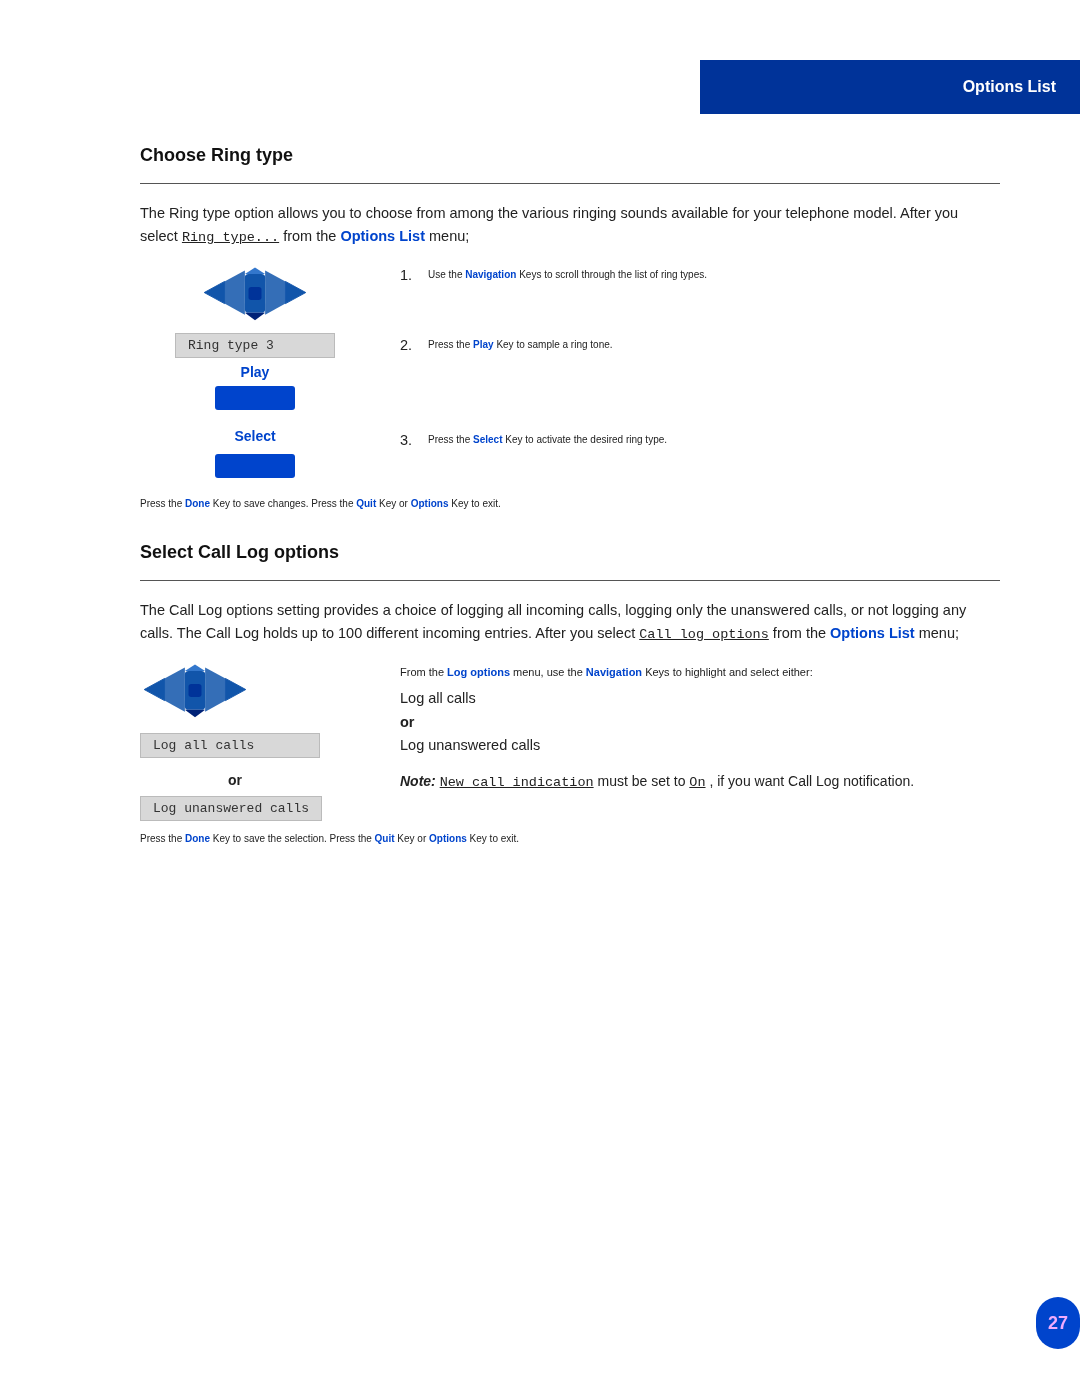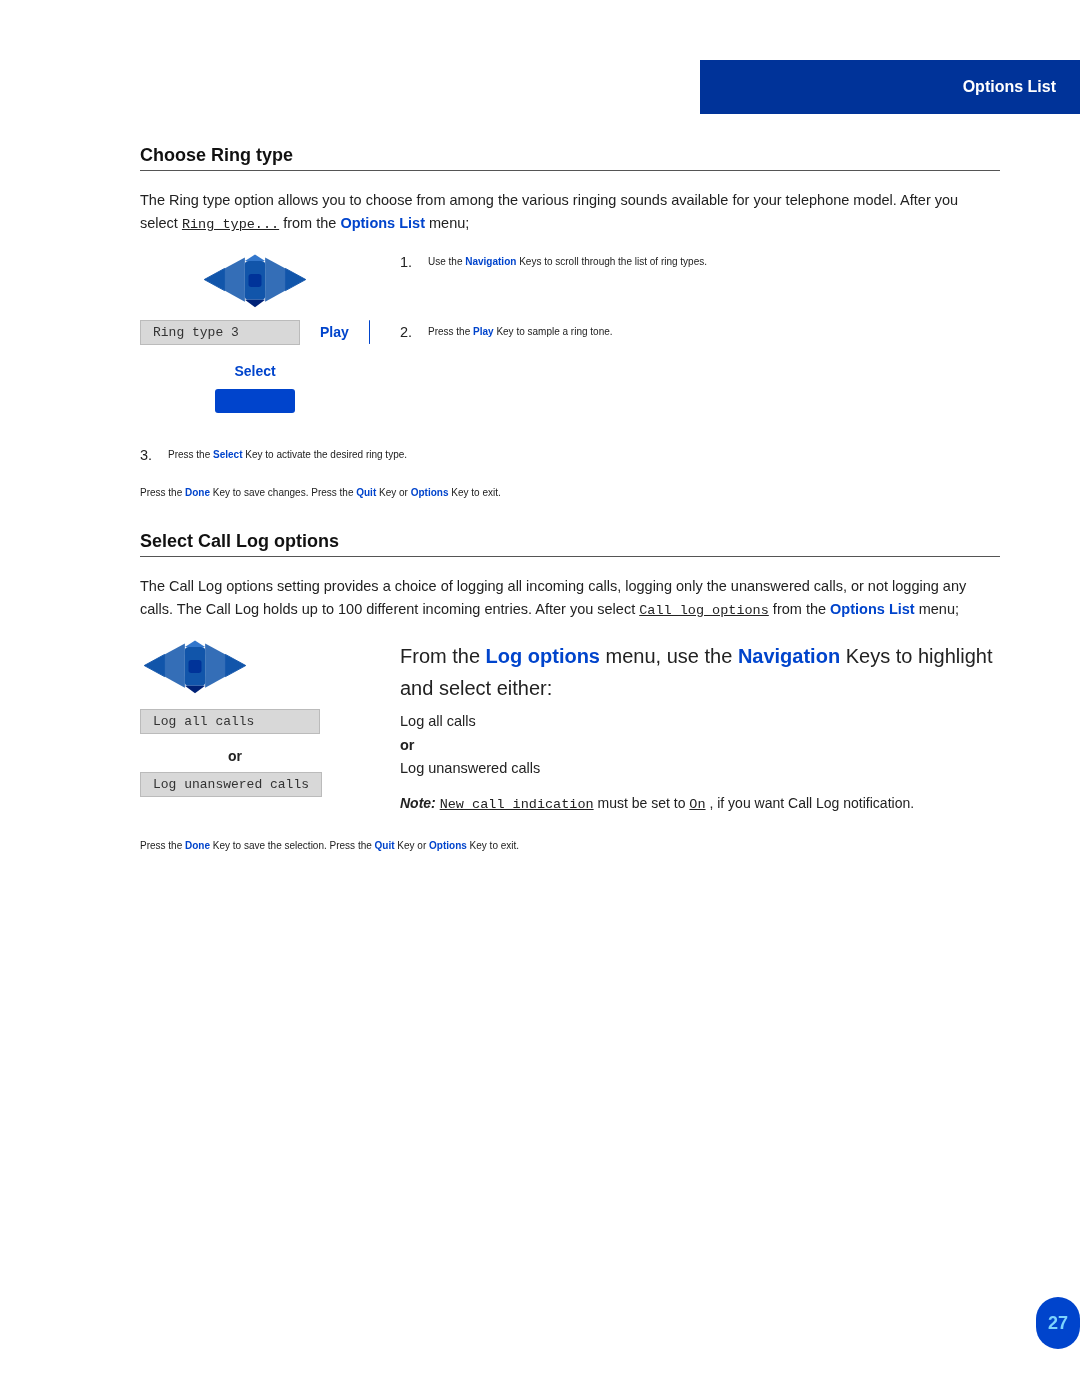--- a/index.html
+++ b/index.html
@@ -40,21 +40,21 @@
       padding: 145px 80px 80px 140px;
       max-width: 1080px;
     }
 
     
     .section-heading {
       font-size: 18px;
       font-weight: bold;
       color: #111;
       border-bottom: 1px solid #555;
-      padding-bottom: 4px;
+      padding-bottom: 17px;
       margin-bottom: 18px;
     }
 
     
     .para {
       font-size: 14.5px;
       line-height: 1.6;
       margin-bottom: 14px;
       color: #222;
     }
@@ -179,21 +179,21 @@
     }
 
     
     .page-badge {
       position: absolute;
       bottom: 48px;
       right: 0;
       width: 44px;
       height: 52px;
       background: #0044cc;
-      color: #7dd3fc;
+      color: #f0abfc;
       font-size: 18px;
       font-weight: bold;
       display: flex;
       align-items: center;
       justify-content: center;
       border-radius: 24px;
     }
 
     
     .log-option-block {
@@ -291,39 +291,39 @@
           <span class="step-text">
             <span>Use the </span>
             <span class="link-blue">Navigation</span>
             <span> Keys to scroll through the list of ring types.</span>
           </span>
         </div>
       </div>
     </div>
 
     <div style="margin-left:0; margin-bottom:18px; display:flex; align-items:flex-start; gap:30px;">
-      <div style="width:230px; flex-shrink:0; display:flex; flex-direction:row; align-items:center; gap:20px;">
+      <div style="width:230px; flex-shrink:0; display:flex; flex-direction:column; align-items:center; gap:6px;">
         <span class="display-label">Ring type 3</span>
 
         <span class="btn-label">Play</span>
         <span class="blue-btn"></span>
       </div>
       <div style="flex:1; padding-top:4px;">
         <div class="step-item">
           <span class="step-num">2.</span>
           <span class="step-text">
             <span>Press the </span>
             <span class="link-blue">Play</span>
             <span> Key to sample a ring tone.</span>
           </span>
         </div>
       </div>
     </div>
 
-    <div style="display:flex; align-items:flex-start; gap:30px; margin-bottom:18px;flex-direction:column;">
+    <div style="display:flex; align-items:flex-start; gap:30px; margin-bottom:18px;">
       <div style="width:230px; flex-shrink:0; display:flex; flex-direction:column; align-items:center; gap:10px;">
         <span class="btn-label">Select</span>
         <span class="blue-btn"></span>
       </div>
       <div style="flex:1; padding-top:4px;">
         <div class="step-item">
           <span class="step-num">3.</span>
           <span class="step-text">
             <span>Press the </span>
             <span class="link-blue">Select</span>
@@ -372,21 +372,21 @@
         </svg>
 
         <div style="display:flex; flex-direction:column; align-items:flex-start; gap:4px; width:100%;">
           <span class="log-all-calls">Log all calls</span>
           <div class="or-text" style="width:190px; text-align:center;">or</div>
           <span class="log-unanswered">Log unanswered calls</span>
         </div>
       </div>
 
       <div class="log-right">
-        <p style="font-size:20px; line-height:1.6; margin-bottom:6px;">
+        <p style="font-size:11px; line-height:1.6; margin-bottom:6px;">
           <span>From the </span>
           <span class="link-blue">Log options</span>
           <span> menu, use the </span>
           <span class="link-blue">Navigation</span>
           <span> Keys to highlight and select either:</span>
         </p>
 
         <p style="font-size:14.5px; line-height:1.6; margin-bottom:4px;">Log all calls</p>
 
         <p style="font-size:14.5px; font-weight:bold; margin-bottom:4px;">or</p>

